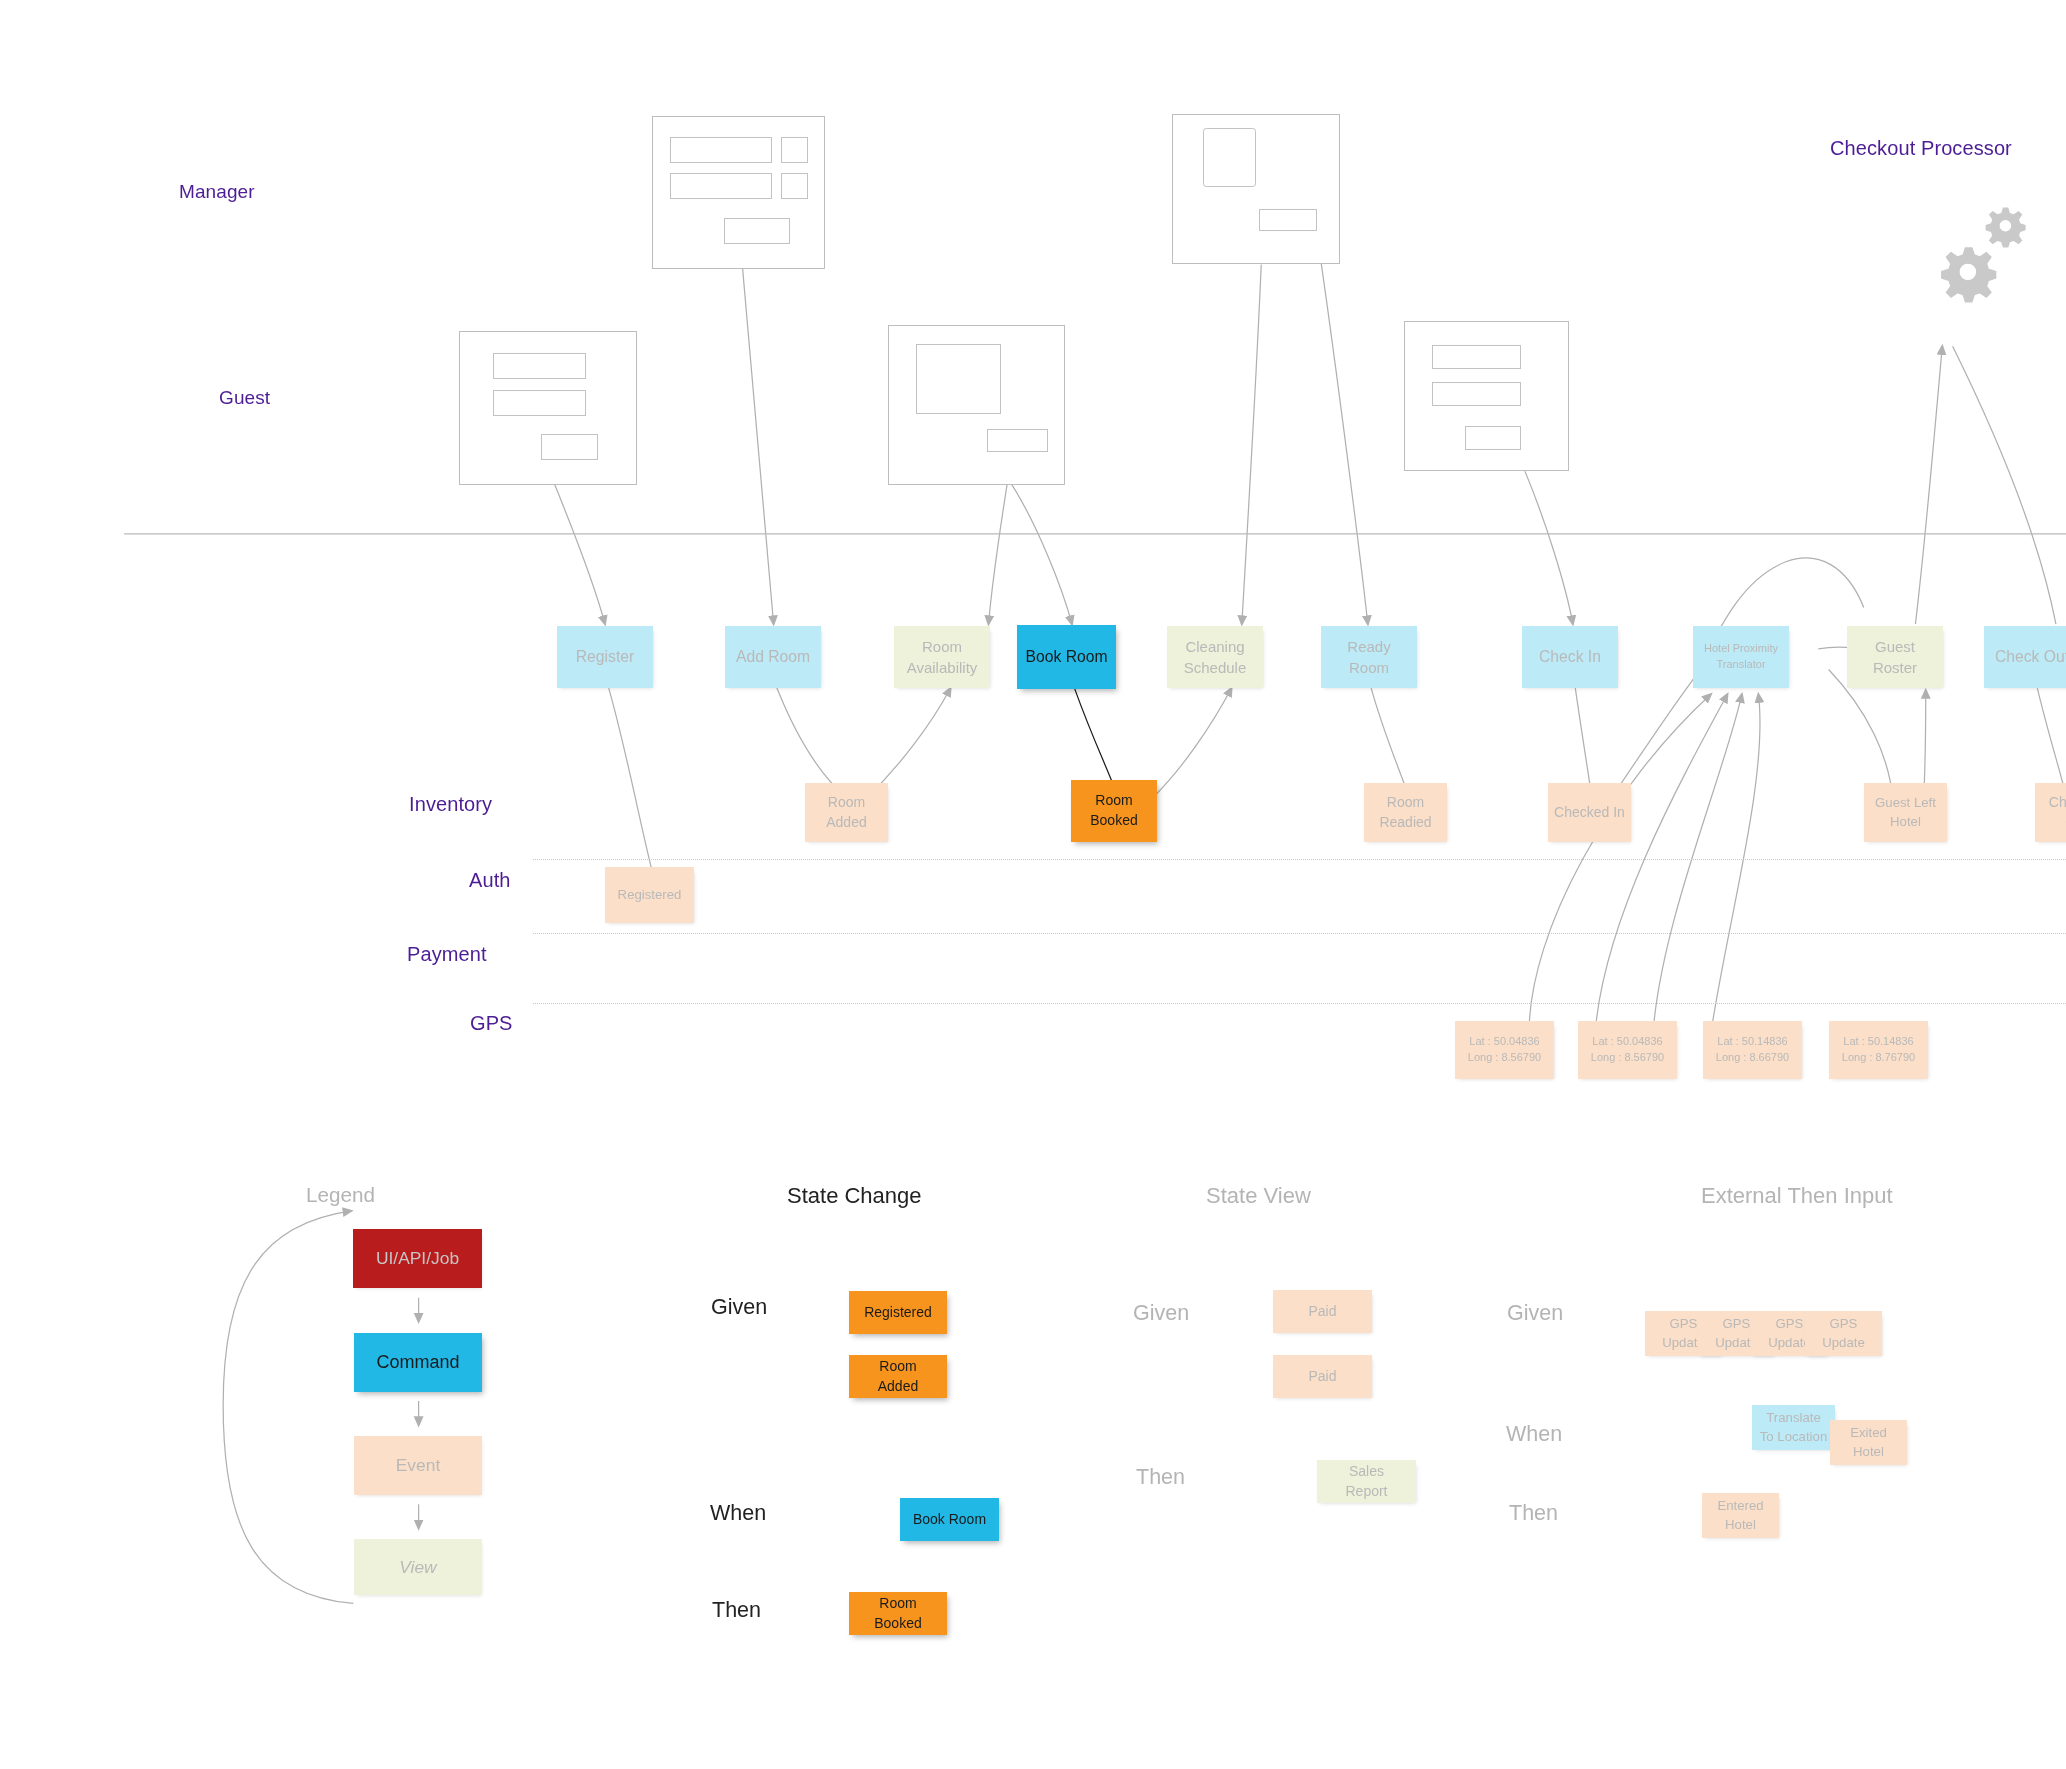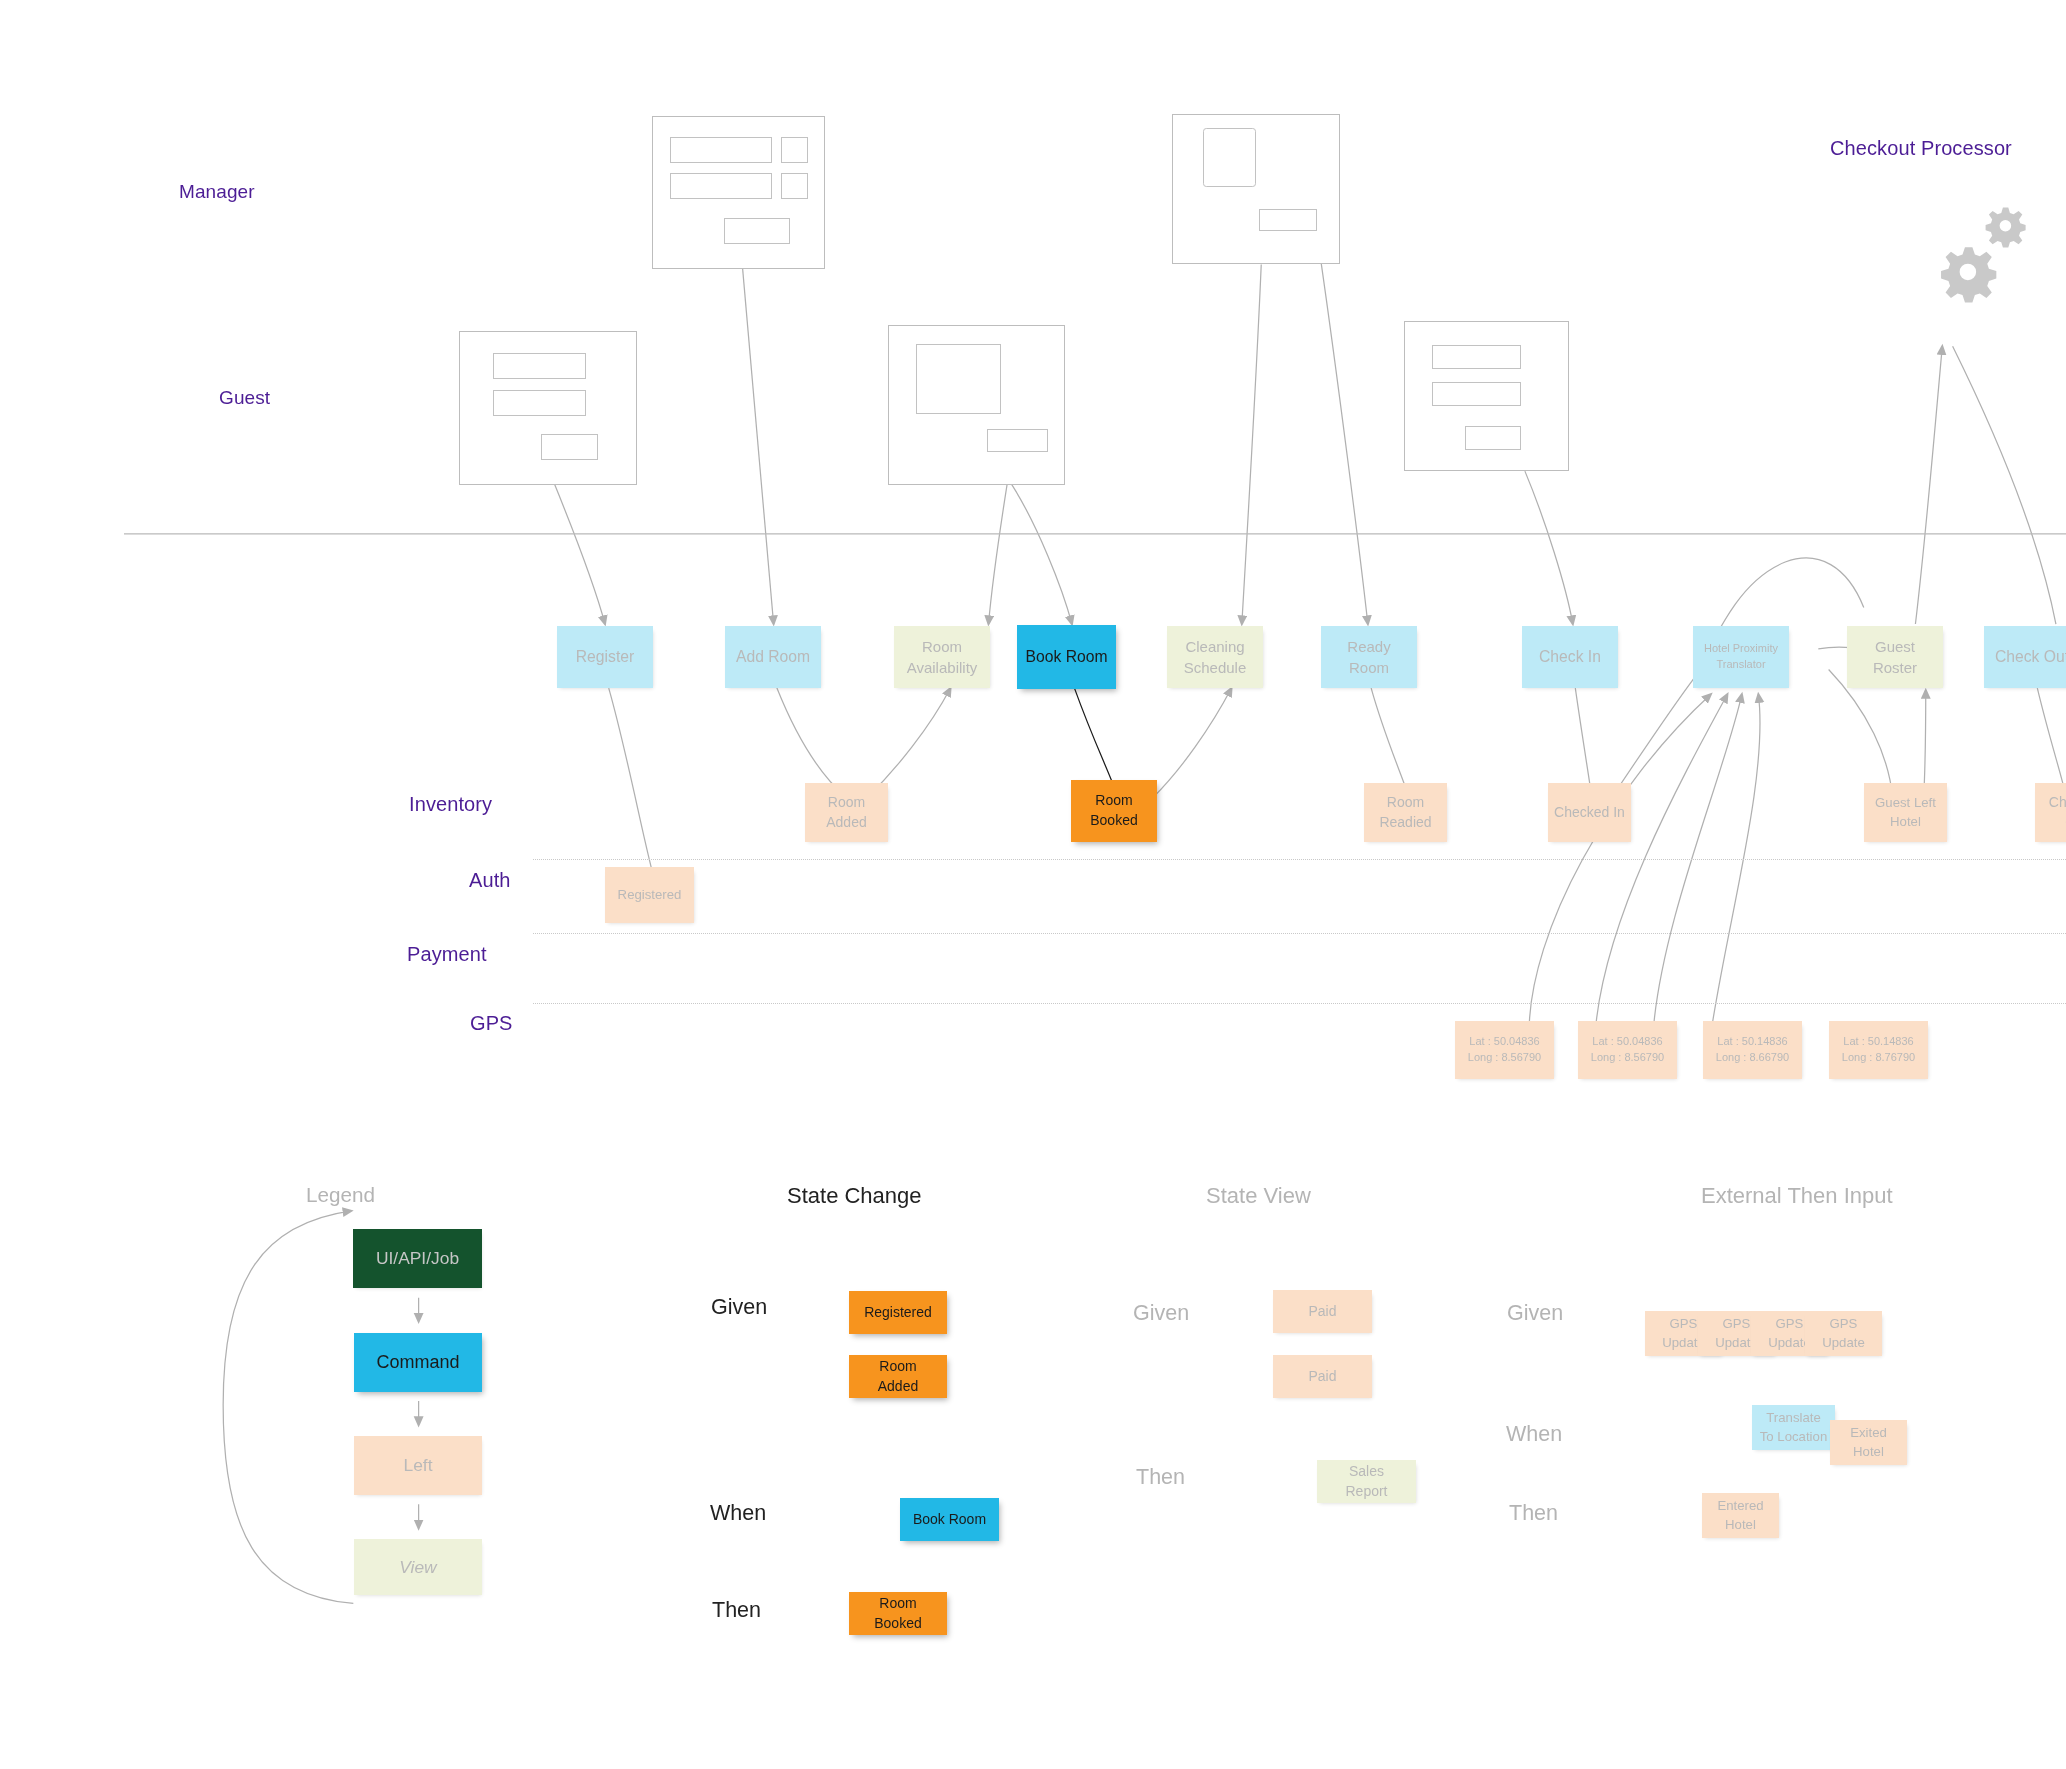--- a/index.html
+++ b/index.html
@@ -36,21 +36,21 @@
     line-height:1.42;
     padding:1.7px 2.5px;
     box-shadow:1.7px 2.9px 4.1px -1.7px rgba(0,0,0,.16);
     color:#b9b9b9;
     font-weight:400;
   }
   .note .txt{display:block;width:100%;white-space:pre-line;}
   .n-cmd{background:#bdeaf7;}
   .n-evt{background:#fbdfc8;}
   .n-view{background:#eef2da;}
-  .n-ui  {background:#14532d;}
+  .n-ui  {background:#b91c1c;}
   
   .hl.n-cmd{background:#22b8e6;color:#1b1b1b;}
   .hl.n-evt{background:#f7941e;color:#1b1b1b;}
   .hl{box-shadow:2.5px 3.7px 5.8px -1.7px rgba(0,0,0,.30);}
   
   .wf{
     position:absolute;
     border:1.2px solid #bdbdbd;
     box-sizing:border-box;
     background:#ffffff;
@@ -289,21 +289,21 @@
 
   <div class="sec-title" style="left:306px;top:1183px;font-size:20.7px;">Legend</div>
 
   <div class="note n-ui" style="left:353px;top:1229px;width:129px;height:59px;font-size:17.4px;color:#c6c6c6;">
       <span class="txt">UI/API/Job</span>
     </div>
   <div class="note n-cmd hl" style="left:354px;top:1333px;width:128px;height:59px;font-size:18px;">
       <span class="txt">Command</span>
     </div>
   <div class="note n-evt" style="left:354px;top:1436px;width:128px;height:59px;font-size:17.4px;">
-      <span class="txt">Left</span>
+      <span class="txt">Event</span>
     </div>
   <div class="note n-view" style="left:354px;top:1539px;width:128px;height:56px;font-size:17.4px;font-style:italic;">
       <span class="txt">View</span>
     </div>
 
   <div class="sec-title dark" style="left:787px;top:1183px;font-size:22px;">State Change</div>
   <div class="gwt dark" style="left:711px;top:1295px;font-size:21.5px;">Given</div>
   <div class="gwt dark" style="left:710px;top:1501px;font-size:21.5px;">When</div>
   <div class="gwt dark" style="left:712px;top:1598px;font-size:21.5px;">Then</div>
 

